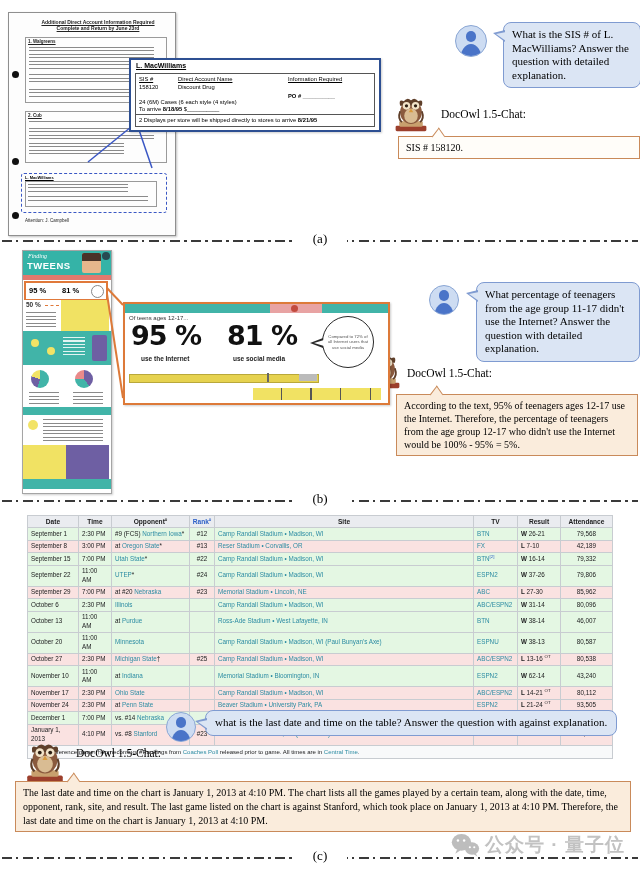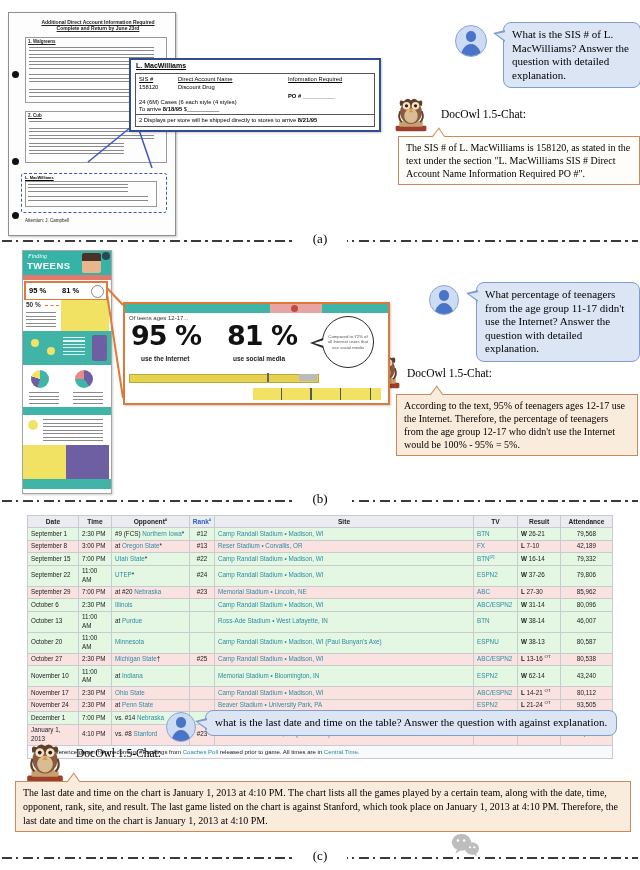--- a/index.html
+++ b/index.html
@@ -201,21 +201,21 @@
       <circle cx="27" cy="12" r="4.2" fill="#f2e3c8"></circle>
     <circle cx="17" cy="12" r="1.8" fill="#2b1d12"></circle>
       <circle cx="27" cy="12" r="1.8" fill="#2b1d12"></circle>
     <path d="M22 15 L19.5 19 L24.5 19 Z" fill="#d89a3e"></path>
     <path d="M10 18 Q7 26 12 30" stroke="#5f3f2a" fill="none" stroke-width="2"></path>
     <path d="M34 18 Q37 26 32 30" stroke="#5f3f2a" fill="none" stroke-width="2"></path>
   </svg>
 </div>
 <div class="bot-label" style="left:441px;top:108px;">DocOwl 1.5-Chat:</div>
 <div class="answer-box" id="ans-a" style="left:398px;top:136px;width:226px;">
-  <div>The SIS # of L. MacWilliams is 158120, as stated in the text under the section "L. MacWilliams SIS # Direct Account Name Information Required PO #".</div>
+  <div>SIS # 158120.</div>
 </div>
 
 <div class="divider" style="top:240px;"></div>
 <div class="panel-label" style="top:231px;"><span>(a)</span></div>
 
 <div class="abs" id="info-b">
   <div class="igb ig-header">
     <div class="ig-script">Finding</div>
     <div class="ig-word">TWEENS</div>
     <div class="ig-photo"></div>
@@ -526,13 +526,14 @@
   <svg width="30" height="26" viewBox="0 0 34 28">
     <ellipse cx="13" cy="11" rx="11" ry="9.5" fill="#bdbdbd"></ellipse>
     <path d="M8 19 L6 24 L12 20 Z" fill="#bdbdbd"></path>
     <circle cx="9" cy="9" r="1.4" fill="#fff"></circle>
       <circle cx="16" cy="9" r="1.4" fill="#fff"></circle>
     <ellipse cx="25" cy="18" rx="8" ry="7" fill="#bdbdbd"></ellipse>
     <path d="M29 23 L31 27 L26 24 Z" fill="#bdbdbd"></path>
     <circle cx="22.5" cy="16.5" r="1.2" fill="#fff"></circle>
       <circle cx="27.5" cy="16.5" r="1.2" fill="#fff"></circle>
   </svg>
+  <span class="wm-text">公众号 · 量子位</span>
 </div>
 
 </body></html>

